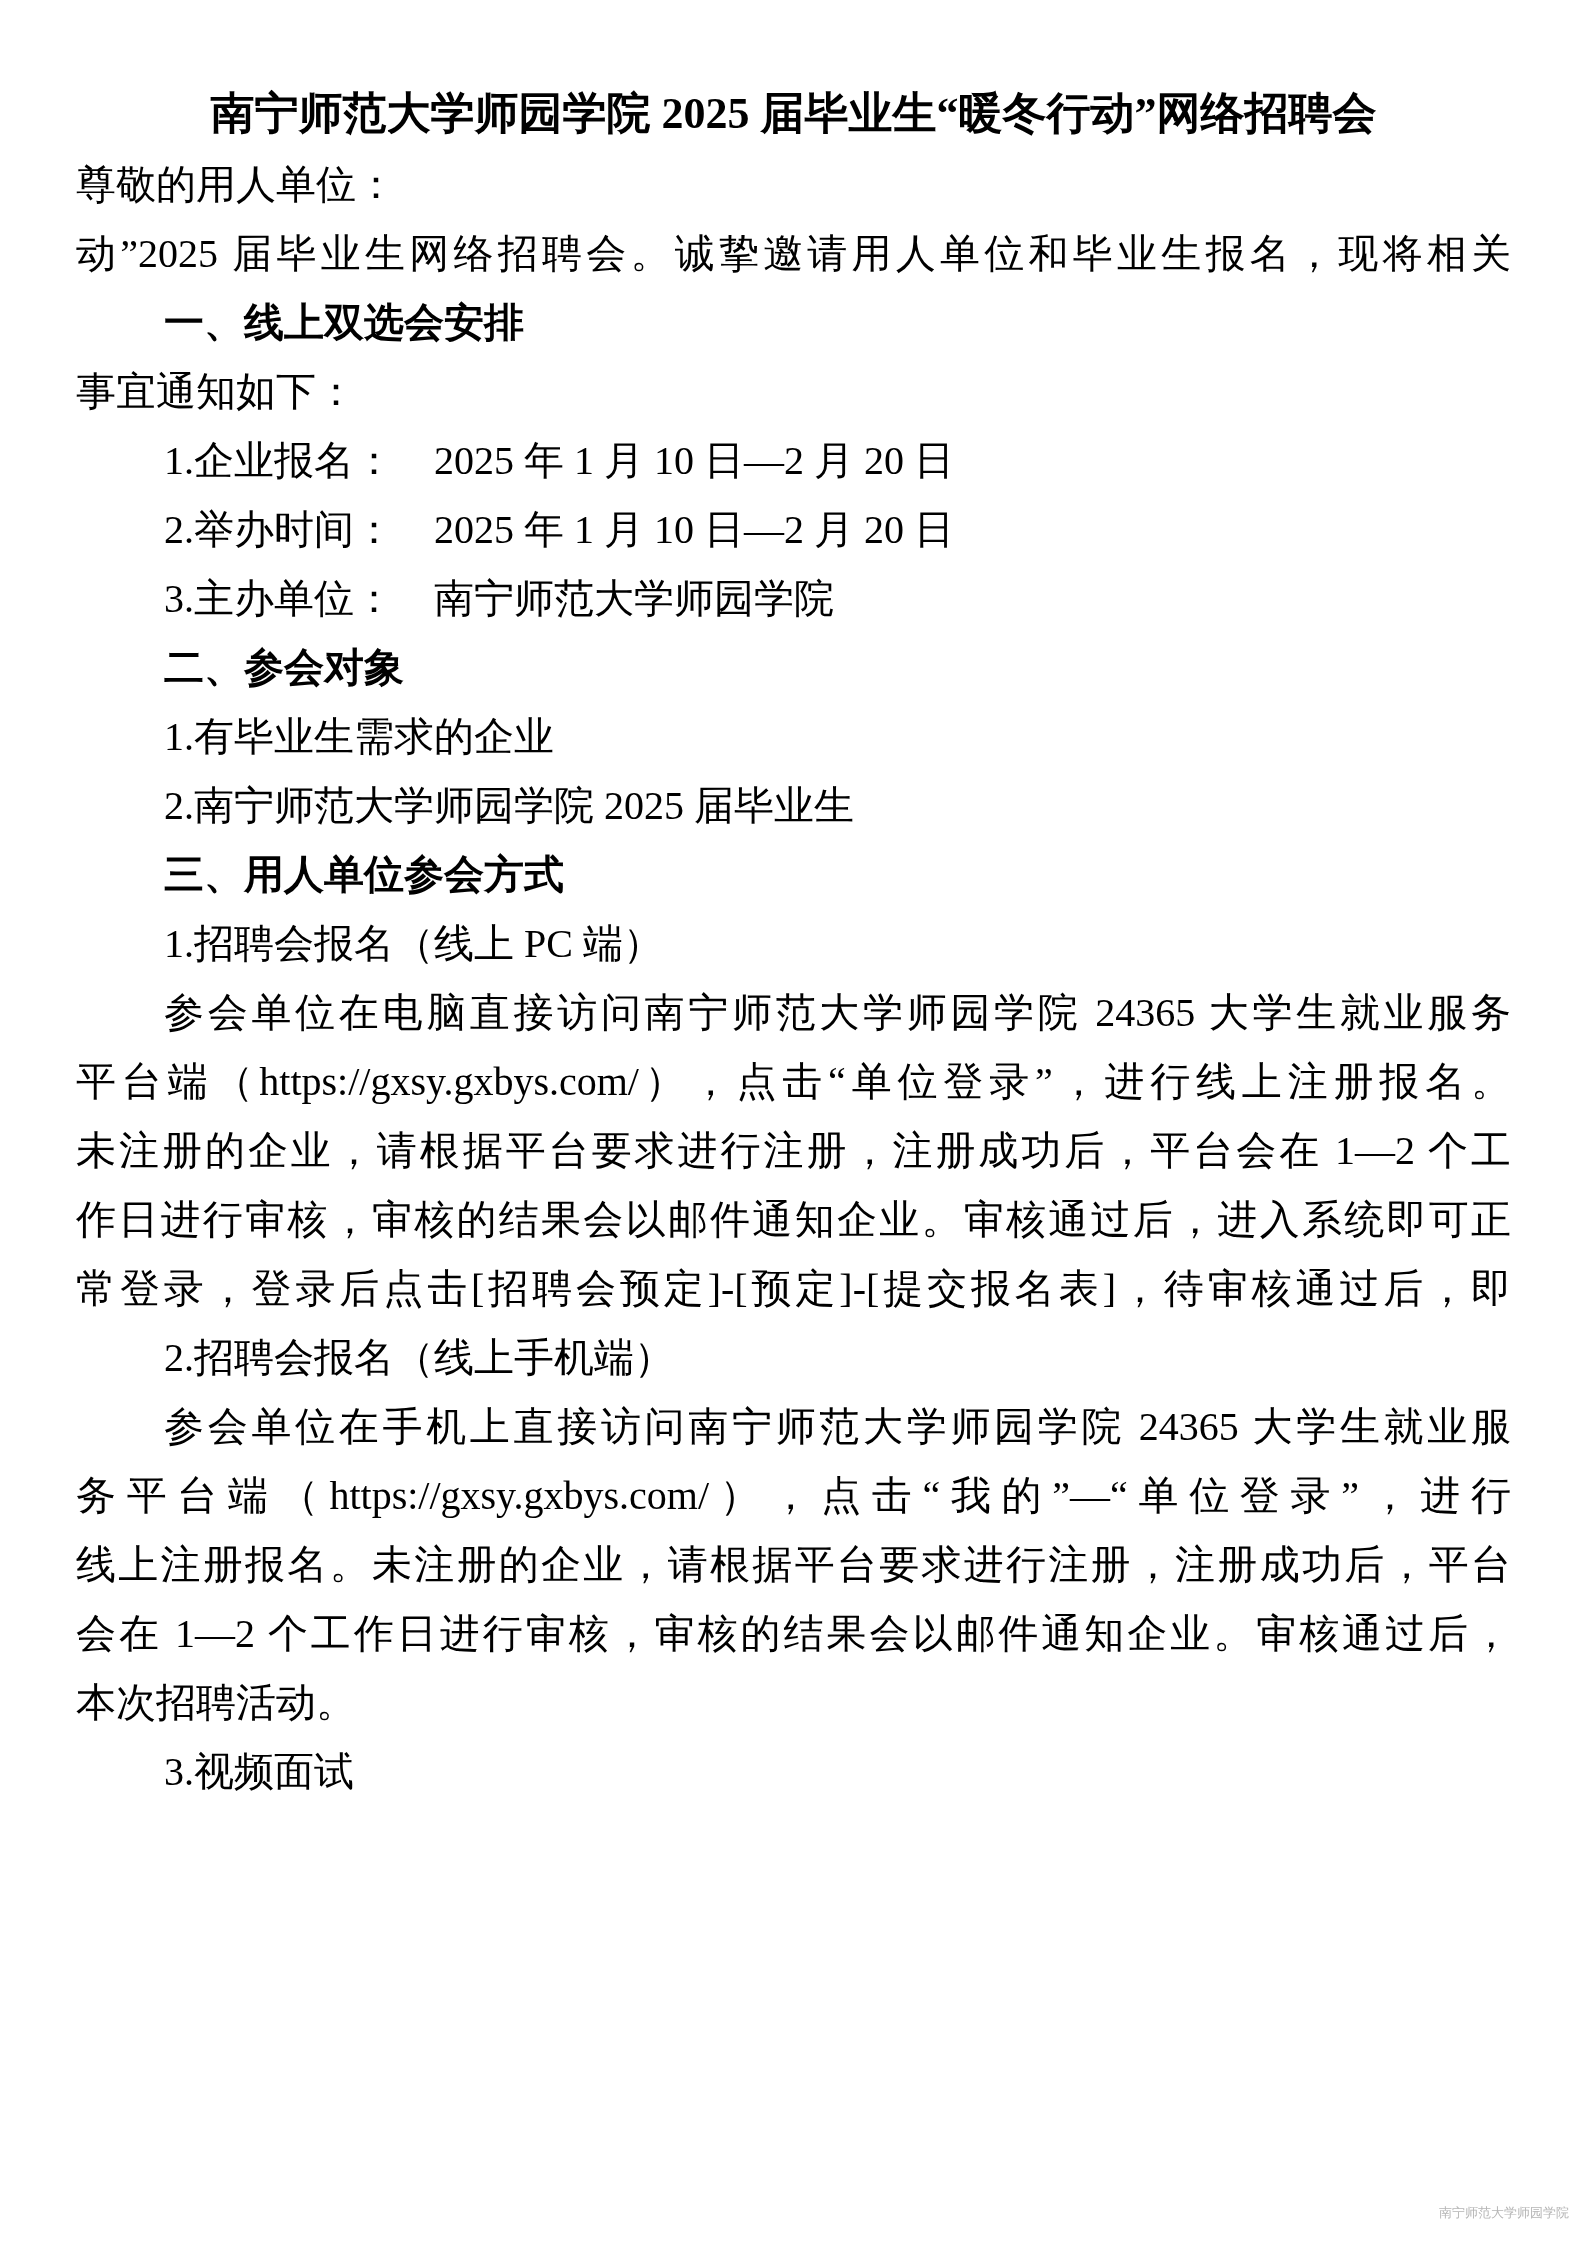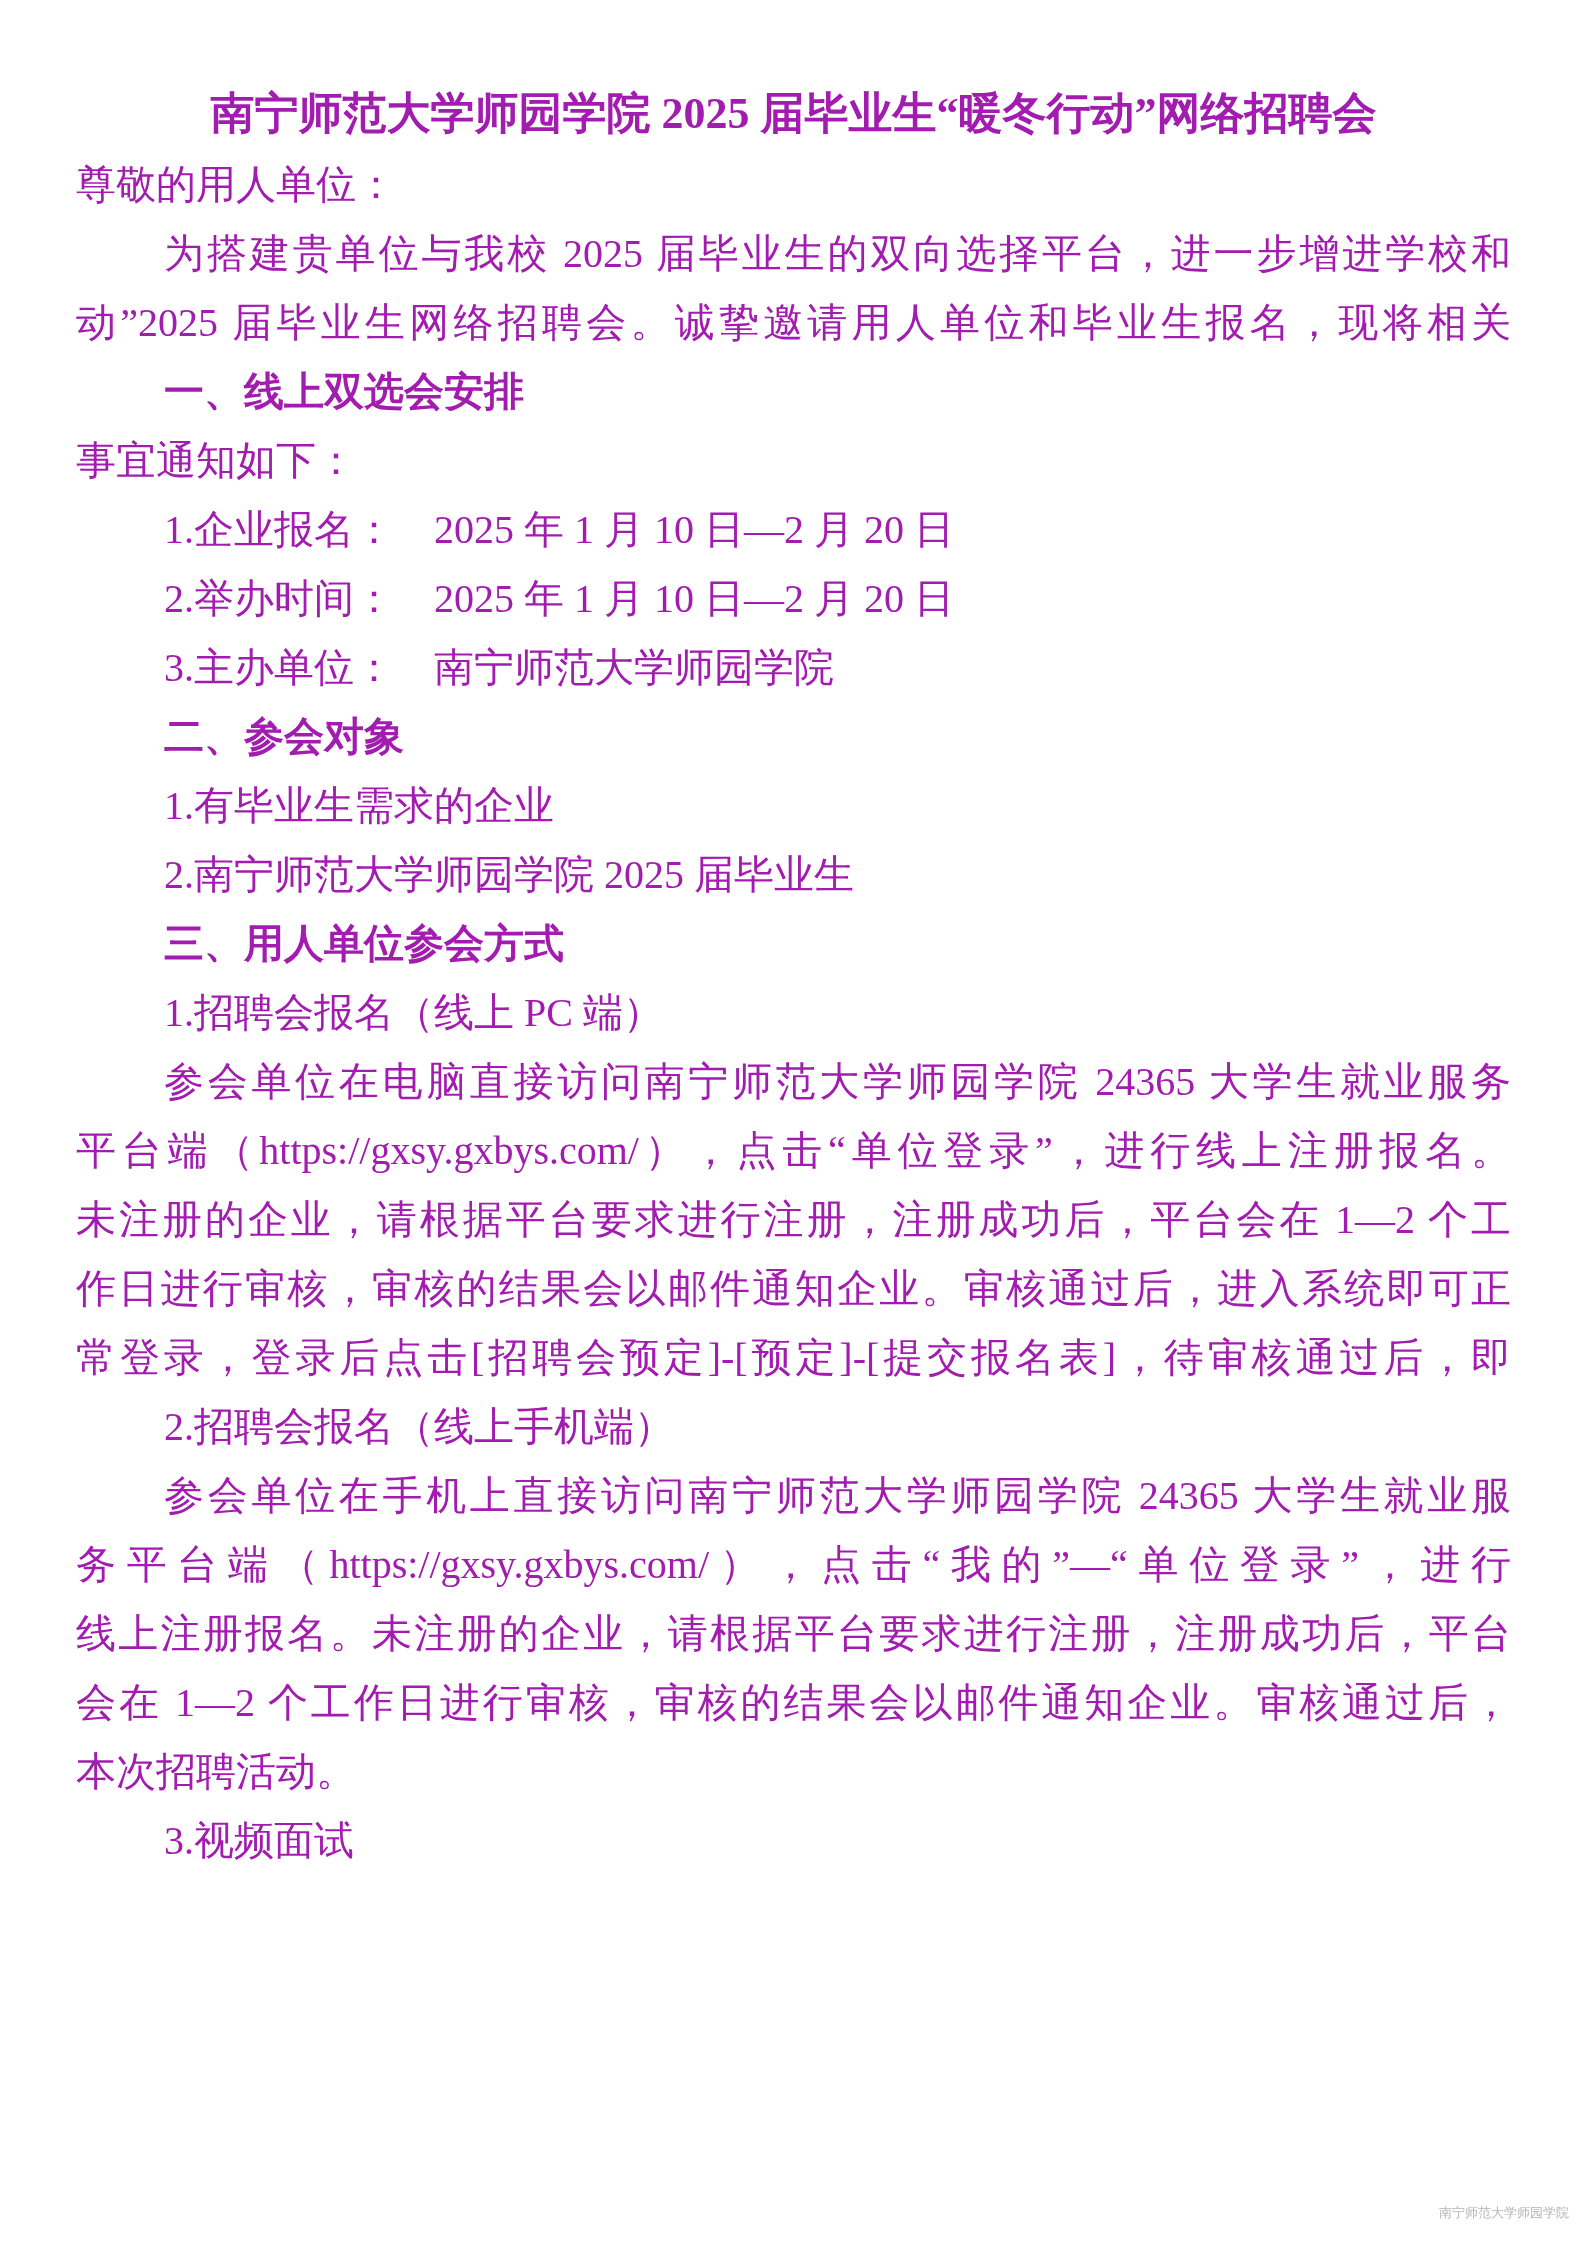--- a/index.html
+++ b/index.html
@@ -16,21 +16,21 @@
     position: absolute;
     left: 76px;
     right: 76px;
     top: 78px;
   }
   .line {
     font-size: 40px;
     line-height: 69px;
     white-space: pre-wrap;
     text-align: left;
-    color: #a21caf;
+    color: #000000;
   }
   .line.title {
     font-size: 44px;
     line-height: 72px;
     font-weight: 700;
     text-align: center;
     font-family: "Liberation Serif", "DejaVu Serif", serif;
   }
   .line.heading {
     font-weight: 700;
@@ -51,21 +51,20 @@
   }
 </style>
 </head>
 <body>
 
 <div class="page" style="background: rgb(255, 255, 255);">
   <div class="content">
     <div>
         <div class="line title">南宁师范大学师园学院 2025 届毕业生“暖冬行动”网络招聘会</div>
         <div class="line normal">尊敬的用人单位：</div>
-        <div class="line normal indent full">为搭建贵单位与我校 2025 届毕业生的双向选择平台，进一步增进学校和</div>
         <div class="line normal full">动”2025 届毕业生网络招聘会。诚挚邀请用人单位和毕业生报名，现将相关</div>
         <div class="line heading indent">一、线上双选会安排</div>
         <div class="line normal">事宜通知如下：</div>
         <div class="line item indent">1.企业报名：　2025 年 1 月 10 日—2 月 20 日</div>
         <div class="line item indent">2.举办时间：　2025 年 1 月 10 日—2 月 20 日</div>
         <div class="line item indent">3.主办单位：　南宁师范大学师园学院</div>
         <div class="line heading indent">二、参会对象</div>
         <div class="line item indent">1.有毕业生需求的企业</div>
         <div class="line item indent">2.南宁师范大学师园学院 2025 届毕业生</div>
         <div class="line heading indent">三、用人单位参会方式</div>

